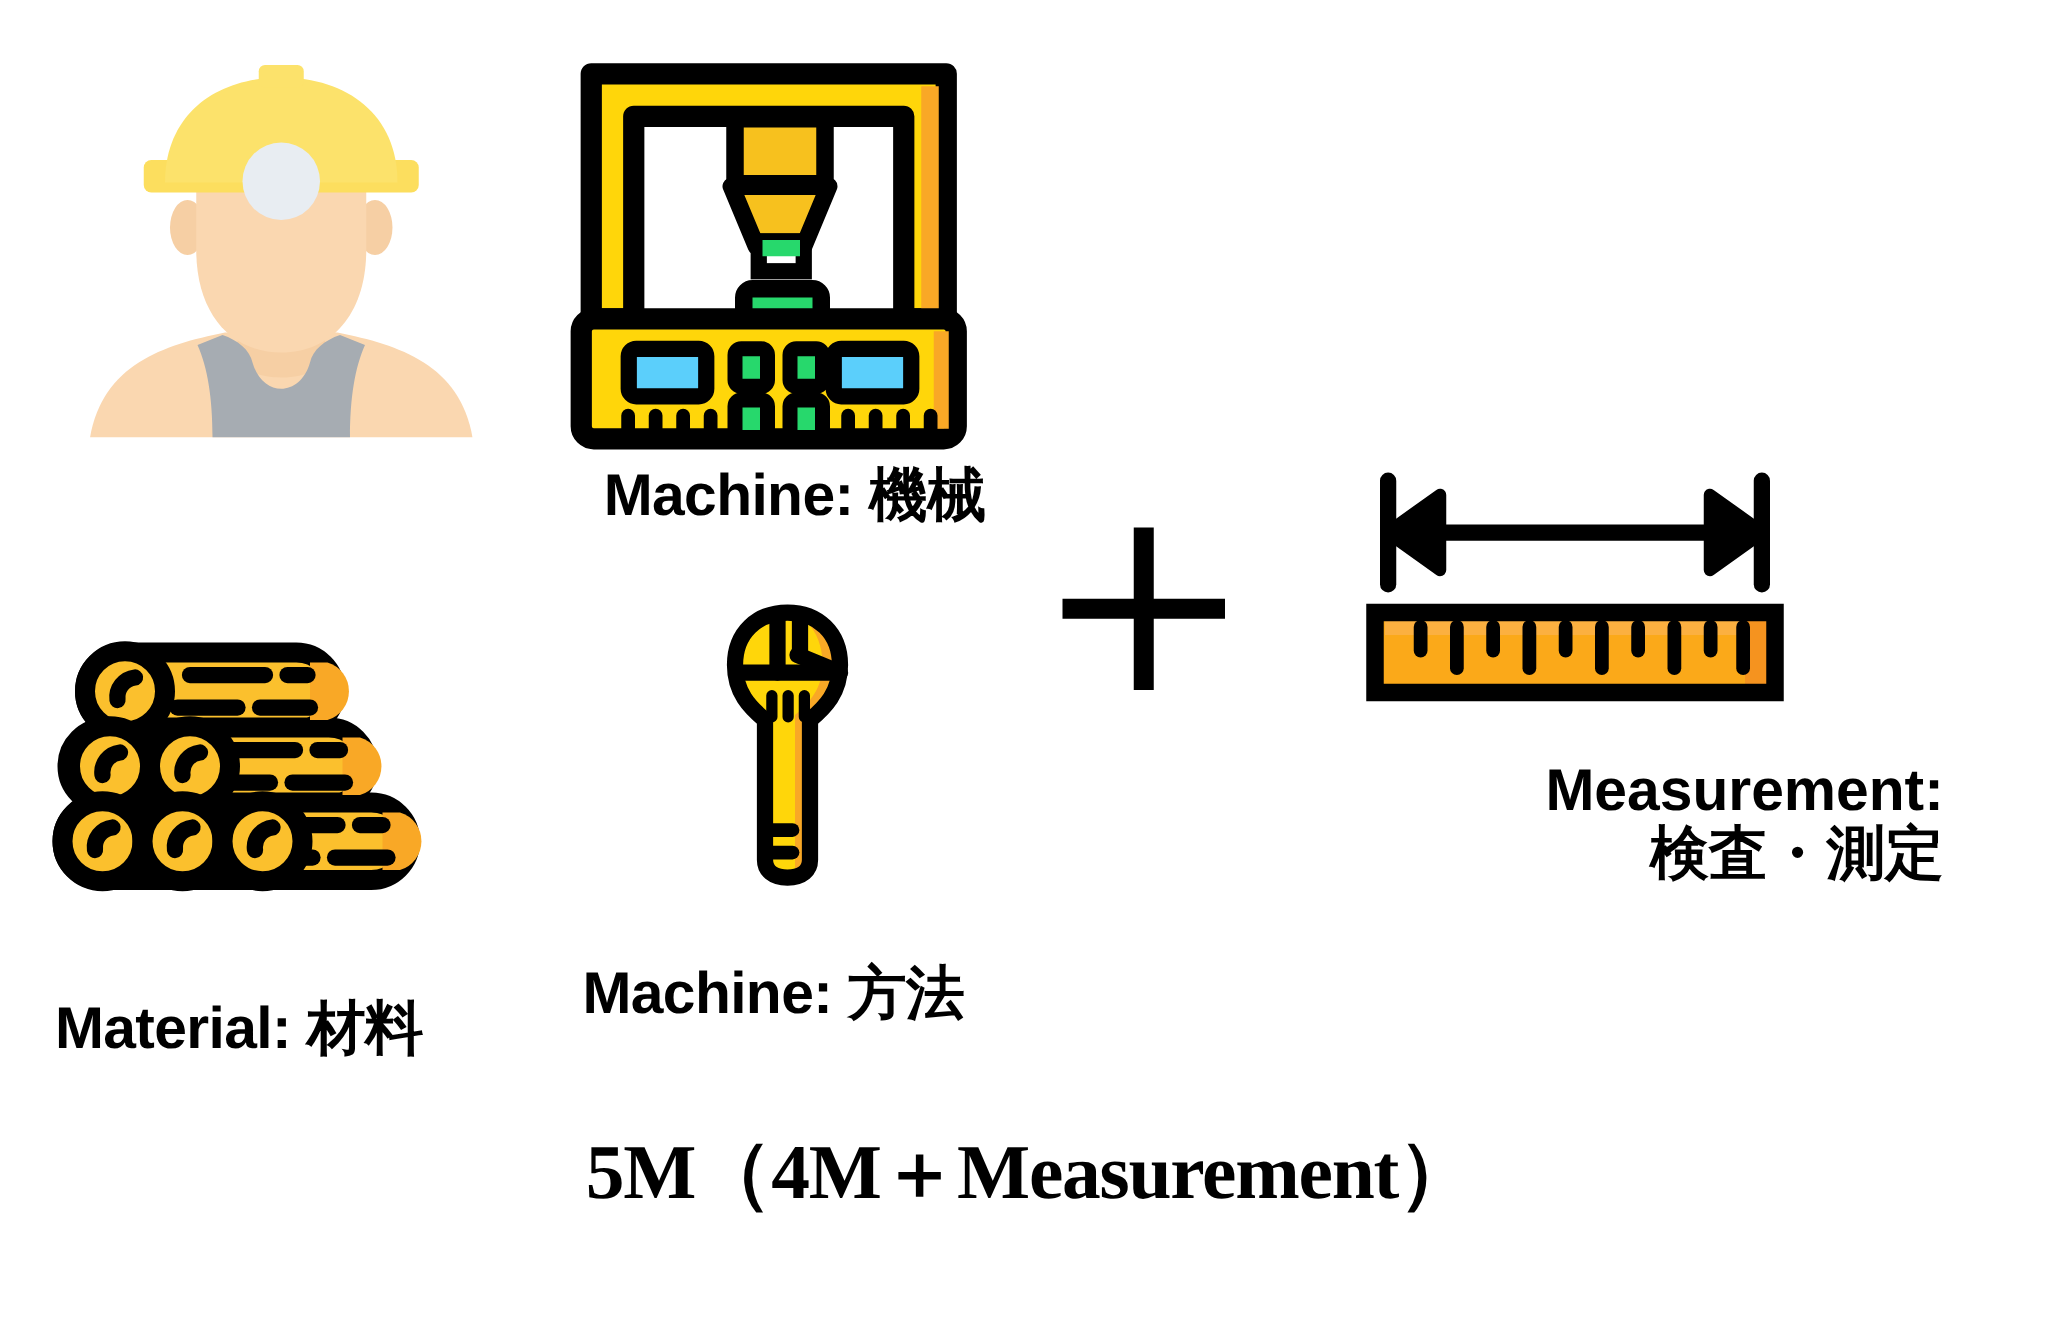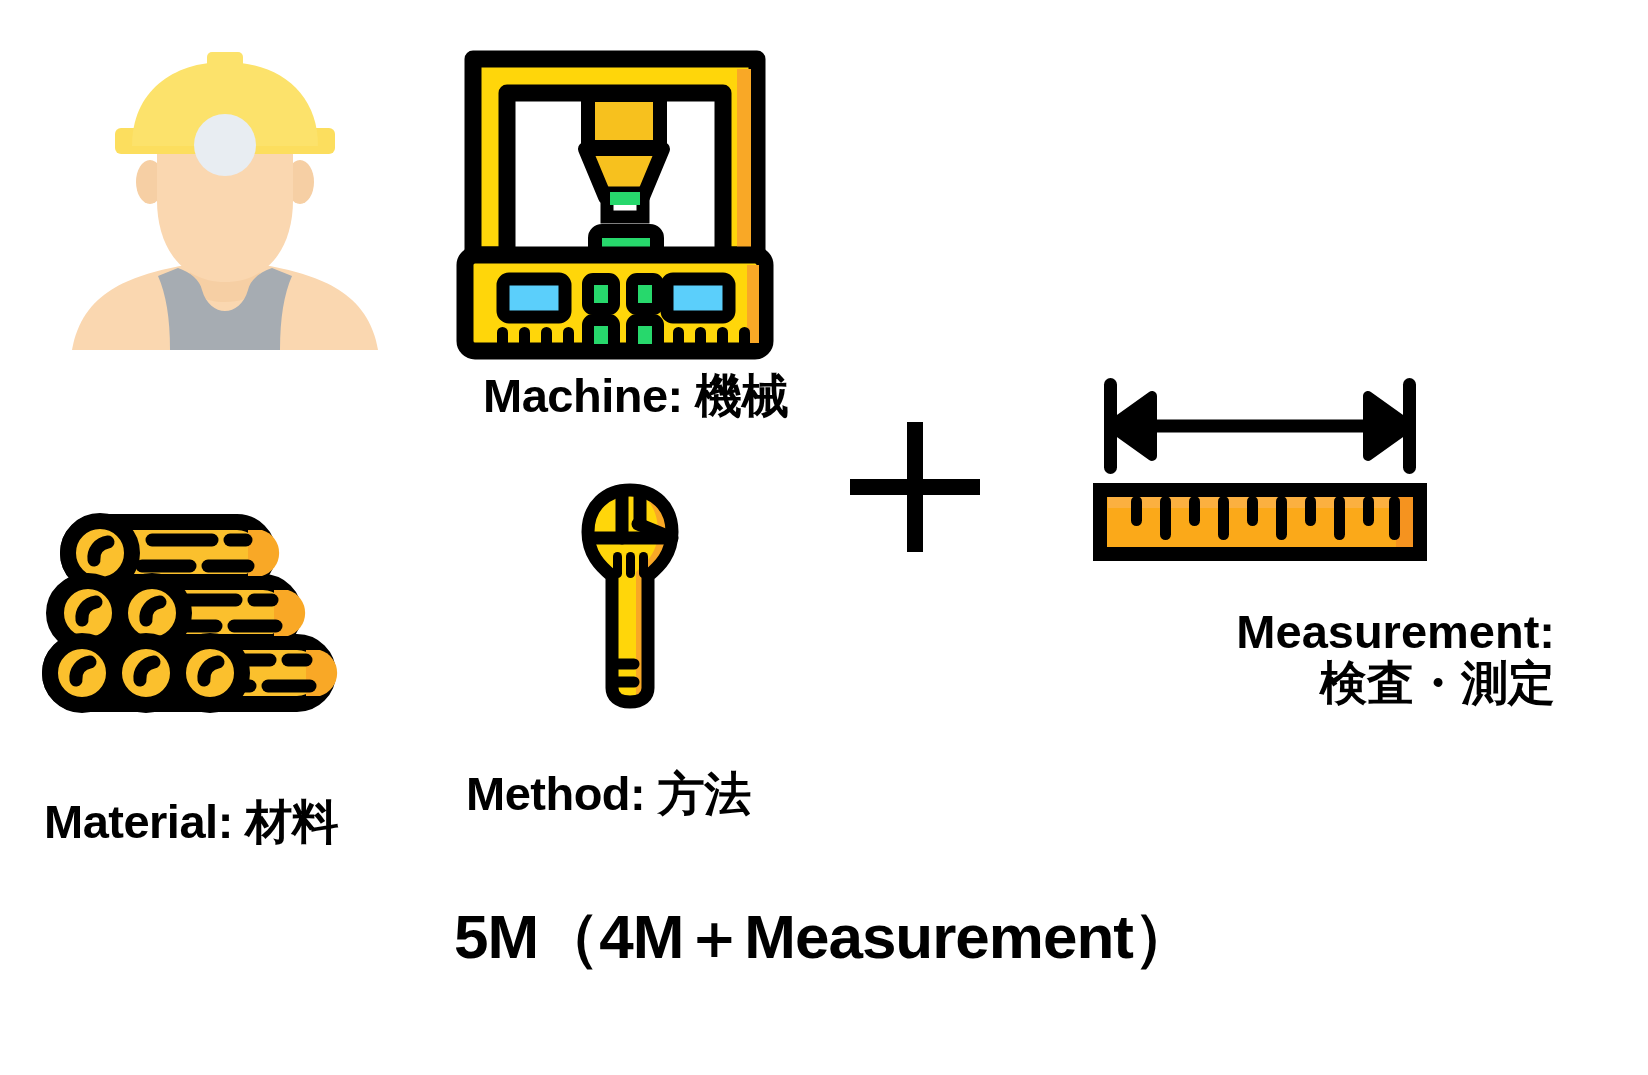--- a/index.html
+++ b/index.html
@@ -47,20 +47,21 @@
     position: absolute;
     left: 0;
     right: 0;
     top: 895px;
     text-align: center;
     font-size: 62px;
     font-weight: 700;
     color: #000000;
     letter-spacing: -1px;
     white-space: nowrap;
+    font-family: Liberation Serif, serif;
   }
 
   .measure-label {
     position: absolute;
     left: 1015px;
     top: 604px;
     width: 540px;
     text-align: right;
     color: #000;
     font-weight: 700;
@@ -214,21 +215,21 @@
       <line x1="30" y1="58" x2="110" y2="58" stroke="#000" stroke-width="13" stroke-linecap="round"></line>
 
       <rect x="53" y="72" width="9" height="26" rx="4.5" fill="#000"></rect>
       <rect x="66" y="72" width="9" height="26" rx="4.5" fill="#000"></rect>
       <rect x="79" y="72" width="9" height="26" rx="4.5" fill="#000"></rect>
 
       <line x1="58" y1="184" x2="74" y2="184" stroke="#000" stroke-width="11" stroke-linecap="round"></line>
       <line x1="58" y1="202" x2="74" y2="202" stroke="#000" stroke-width="11" stroke-linecap="round"></line>
     </svg>
   </div>
-  <div class="label label-48" style="left:466px; top:768px;">Method: 方法</div>
+  <div class="label label-48" style="left:466px; top:768px;">Machine: 方法</div>
 
   <div class="node plus-sign">
     <svg width="150" height="150" viewBox="0 0 150 150">
       <rect x="10" y="64" width="130" height="16" fill="#000"></rect>
       <rect x="67" y="7" width="16" height="130" fill="#000"></rect>
     </svg>
   </div>
 
   <div class="node" style="left:1090px; top:370px; width:340px; height:200px;">
     <svg width="340" height="200" viewBox="0 0 340 200">

